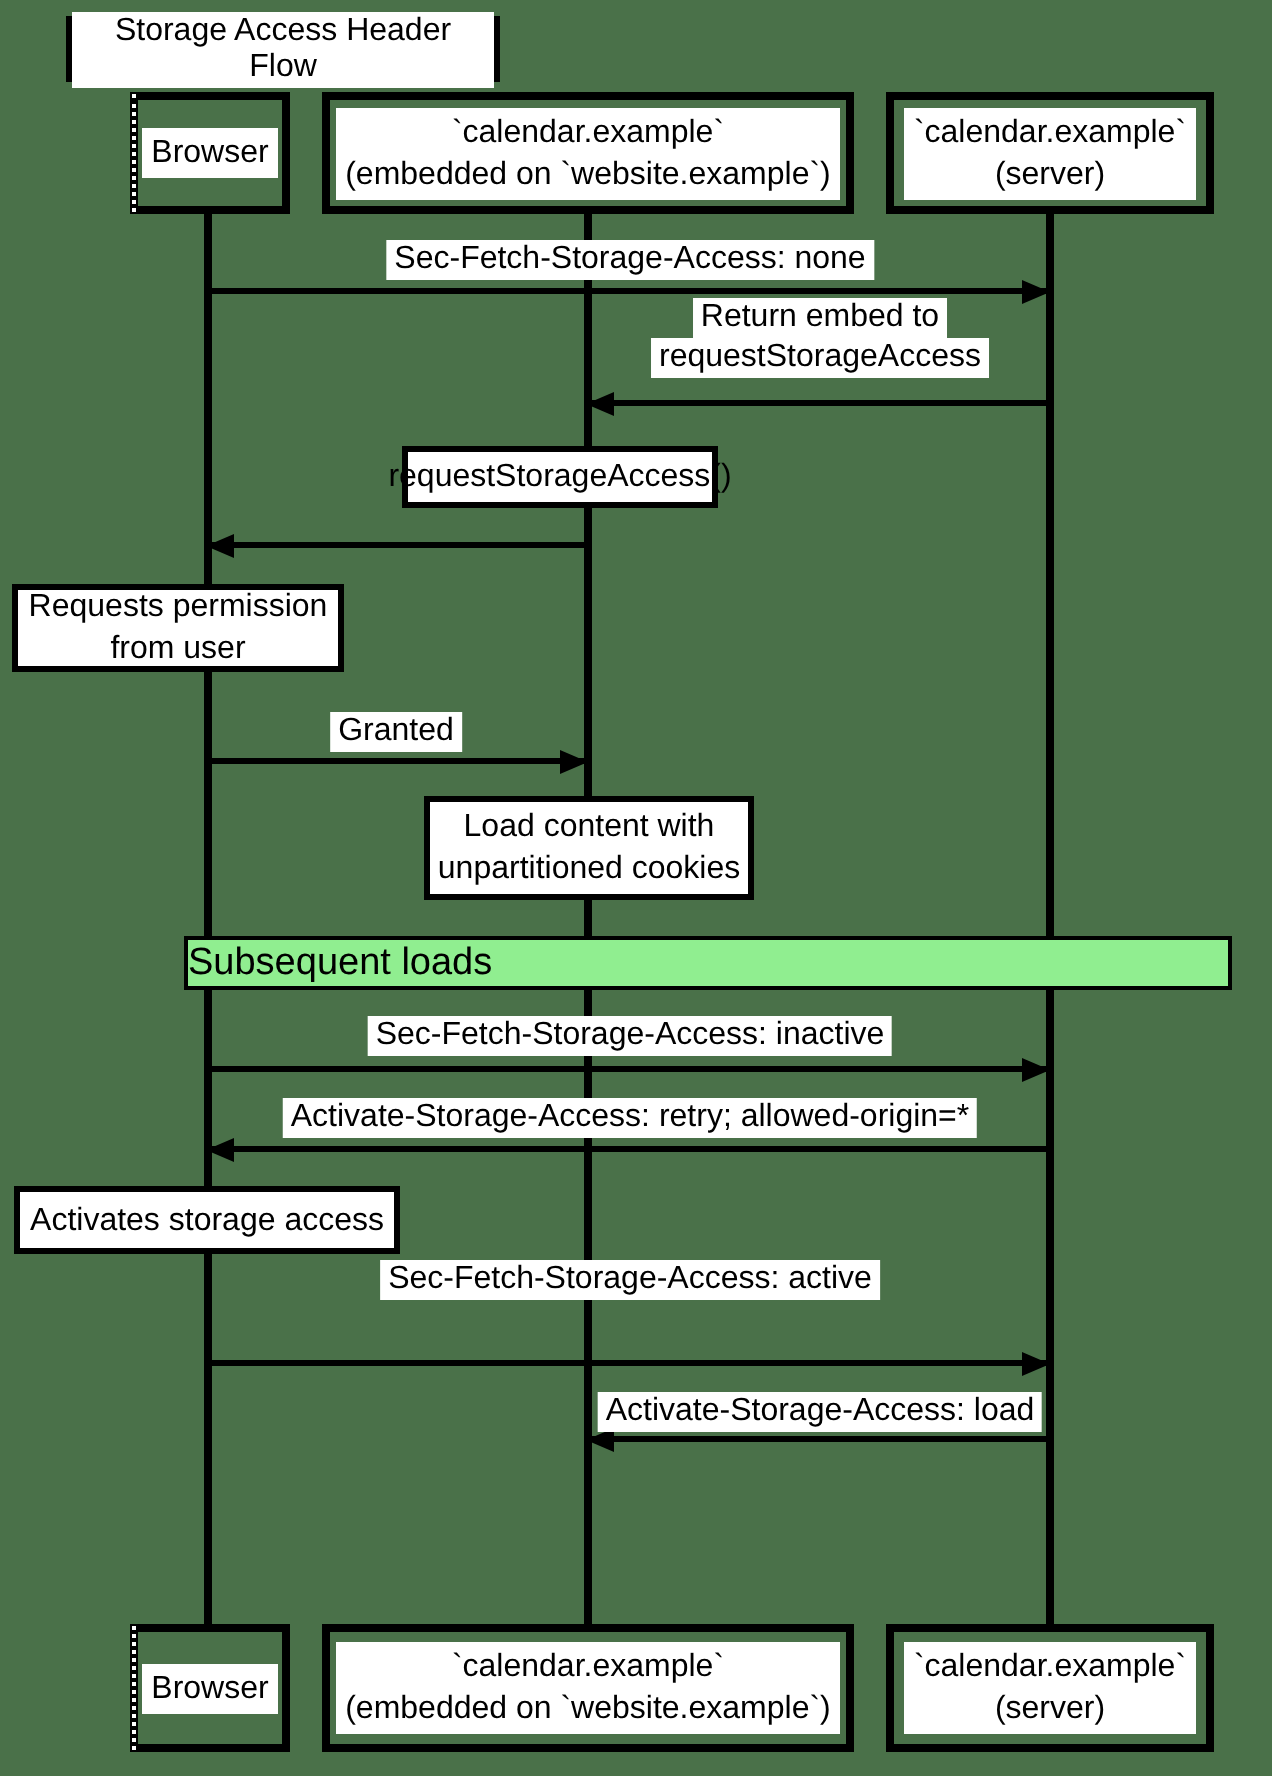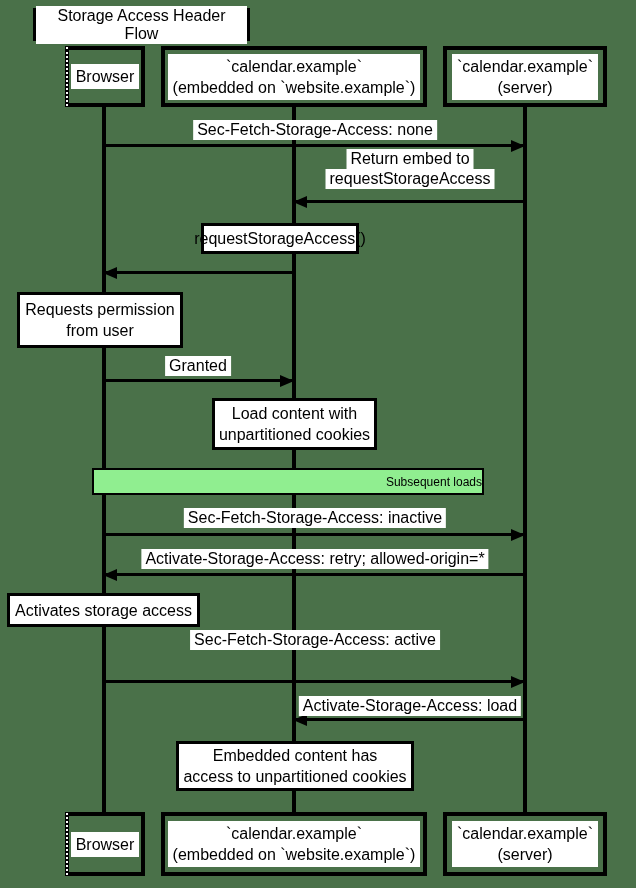--- a/index.html
+++ b/index.html
@@ -50,25 +50,25 @@
     text-align: center; font-size: 16px; line-height: 20px; z-index: 3;
   }
   .mlabel .line { background: var(--label_bg, #fff); padding: 0 4px; display: block; width: max-content; margin: 0 auto; }
   .note {
     position: absolute; border: 3px solid var(--line, #000);
     background: var(--label_bg, #fff); box-sizing: border-box;
     display: flex; flex-direction: column; align-items: center; justify-content: center;
     font-size: 16px; line-height: 21px; text-align: center; z-index: 3;
   }
   .sep {
-    position: absolute; left: 92px; top: 468px; width: 392px; height: 27px;
+    position: absolute; left: 92px; top: 468px; width: 524px; height: 27px;
     background: var(--separator_fill, #90EE90);
     border: 2px solid var(--line, #000); box-sizing: border-box;
-    display: flex; align-items: center; justify-content: flex-end;
-    font-size: 12px; z-index: 3;
+    display: flex; align-items: center; justify-content: flex-start;
+    font-size: 19px; z-index: 3;
   }
 </style>
 </head>
 <body>
 
 <div class="canvas">
 
   <div class="titlebox">
     <span class="patch">Storage Access Header Flow</span>
   </div>
@@ -108,21 +108,21 @@
   <div class="arrow" style="left:294px;top:200px;width:231px"></div>
   <div class="head left" style="left:293px;top:196px"></div>
 
   <div class="note" style="left:201px;top:223px;width:158px;height:31px">
     <span>requestStorageAccess()</span>
   </div>
 
   <div class="arrow" style="left:104px;top:271px;width:190px"></div>
   <div class="head left" style="left:103px;top:267px"></div>
 
-  <div class="note" style="left:17px;top:292px;width:166px;height:56px">
+  <div class="note" style="left:6px;top:292px;width:166px;height:44px">
     <span>Requests permission</span>
     <span>from user</span>
   </div>
 
   <div class="mlabel" style="left:198px;top:356px">
     <span class="line">Granted</span>
   </div>
   <div class="arrow" style="left:104px;top:379px;width:190px"></div>
   <div class="head right" style="left:280px;top:375px"></div>
 
@@ -156,24 +156,20 @@
   </div>
   <div class="arrow" style="left:104px;top:680px;width:421px"></div>
   <div class="head right" style="left:511px;top:676px"></div>
 
   <div class="mlabel" style="left:410px;top:696px">
     <span class="line">Activate-Storage-Access: load</span>
   </div>
   <div class="arrow" style="left:294px;top:718px;width:231px"></div>
   <div class="head left" style="left:293px;top:714px"></div>
 
-  <div class="note" style="left:176px;top:741px;width:238px;height:50px">
-    <span>Embedded content has</span>
-    <span>access to unpartitioned cookies</span>
-  </div>
 
   <div class="participant browser-box" style="left:65px;top:812px;width:80px;height:64px">
     <span class="patch">
       <span>Browser</span>
     </span>
   </div>
   <div class="participant" style="left:161px;top:812px;width:266px;height:64px">
     <span class="patch">
       <span style="display:block">`calendar.example`</span>
       <span style="display:block">(embedded on `website.example`)</span>

